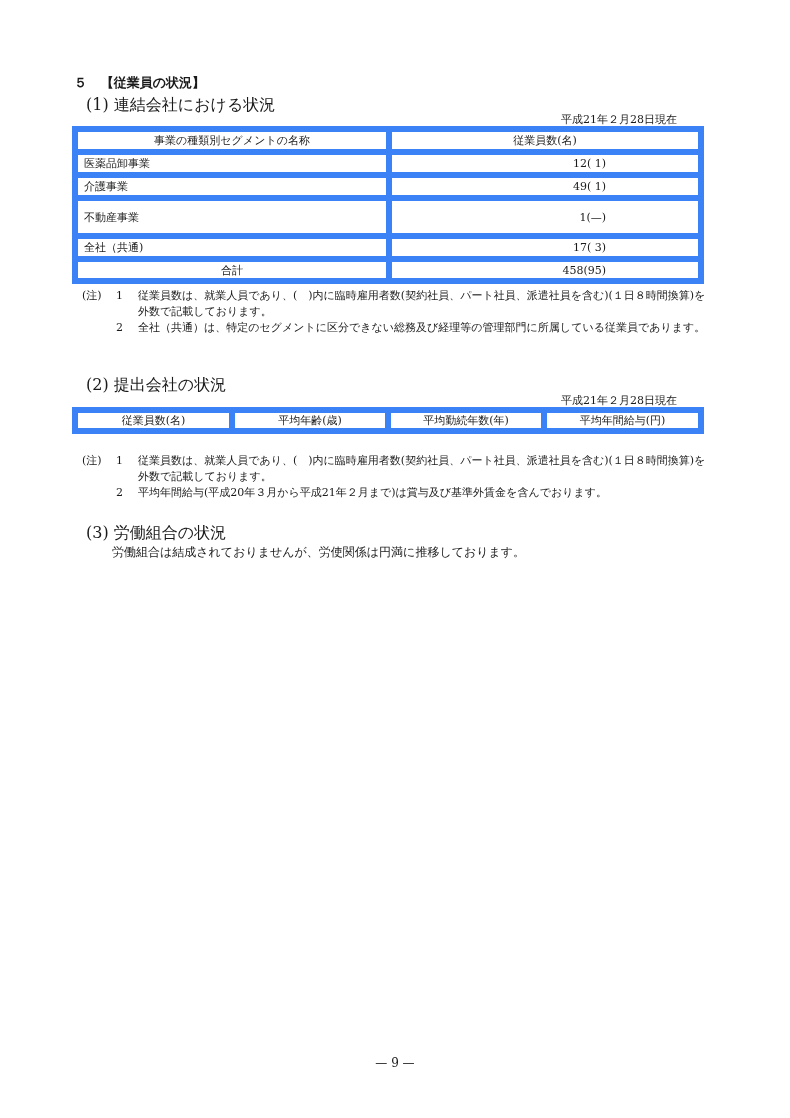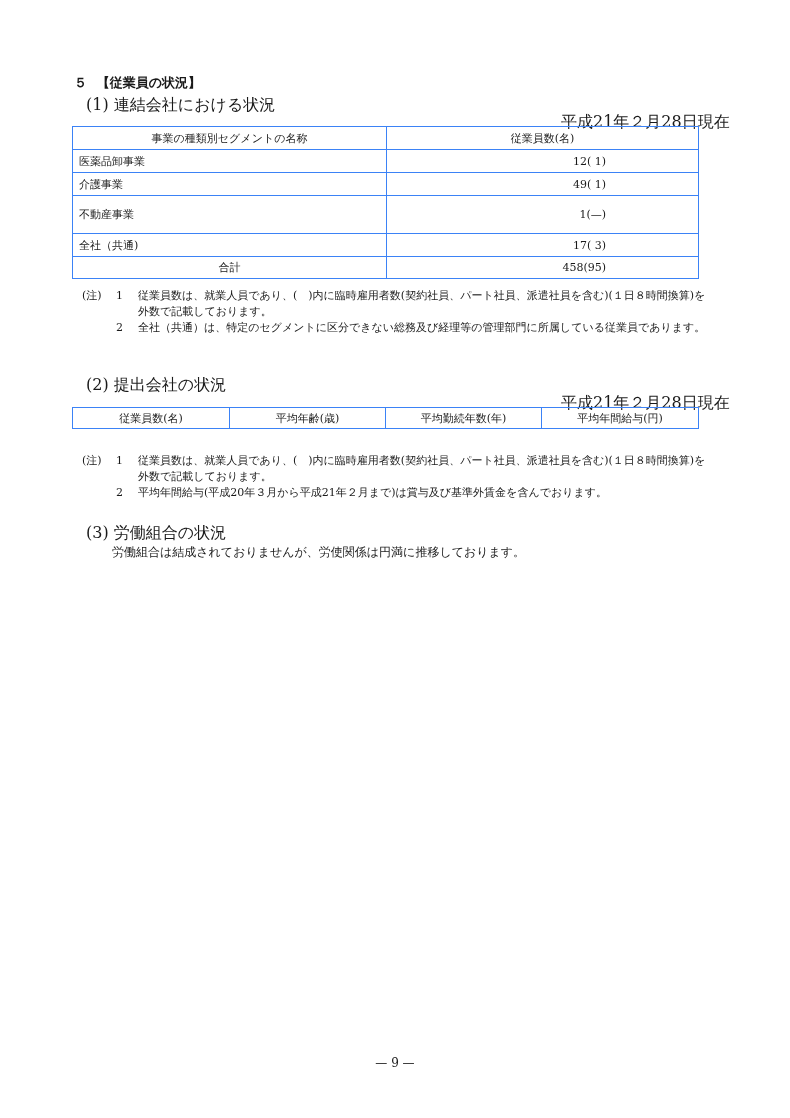--- a/index.html
+++ b/index.html
@@ -2,29 +2,29 @@
 <html><head>
   <meta charset="utf-8">
   <style>
     html, body { margin: 0; padding: 0; background: #ffffff; }
     body {
       width: 790px; height: 1118px; position: relative; overflow: hidden;
       font-family: "DejaVu Serif", "Liberation Serif", serif;
       color: #1a1a1a;
     }
     .abs { position: absolute; white-space: nowrap; }
-    .h-section { left: 74px; top: 74px; font-size: 13px; font-weight: bold; font-family: Liberation Sans, sans-serif; }
+    .h-section { left: 74px; top: 74px; font-size: 13px; font-weight: bold; font-family: Liberation Mono, monospace; }
     .h-sub { font-size: 16px; }
-    .asof { font-size: 16px; }
+    .asof { font-size: 11px; }
     table.doc {
       position: absolute; border-collapse: collapse; font-size: 11px;
       table-layout: fixed;
     }
     table.doc td, table.doc th {
-      border: 1px solid #3b82f6; padding: 0 6px; font-weight: normal;
+      border: 6px solid #3b82f6; padding: 0 6px; font-weight: normal;
       white-space: nowrap; overflow: hidden;
     }
     table.doc th { text-align: center; }
     td.left { text-align: left; }
     td.center { text-align: center; }
     td.right { text-align: right; }
     td.numcol { text-align: right; padding-right: 92px !important; }
     .note { font-size: 11px; line-height: 16px; }
     .note-label { position: absolute; }
     .note-num { position: absolute; }

